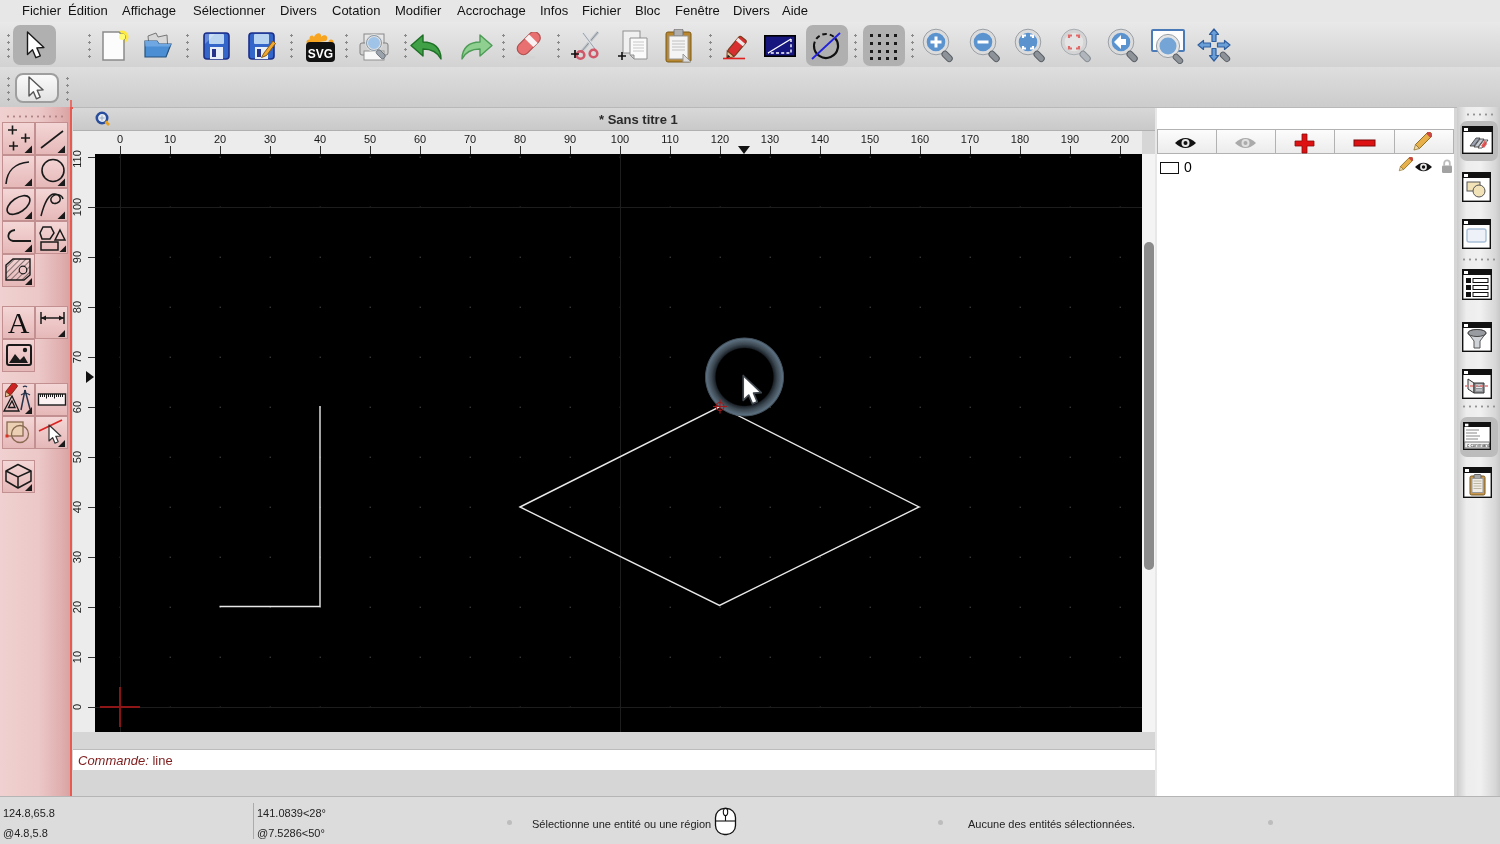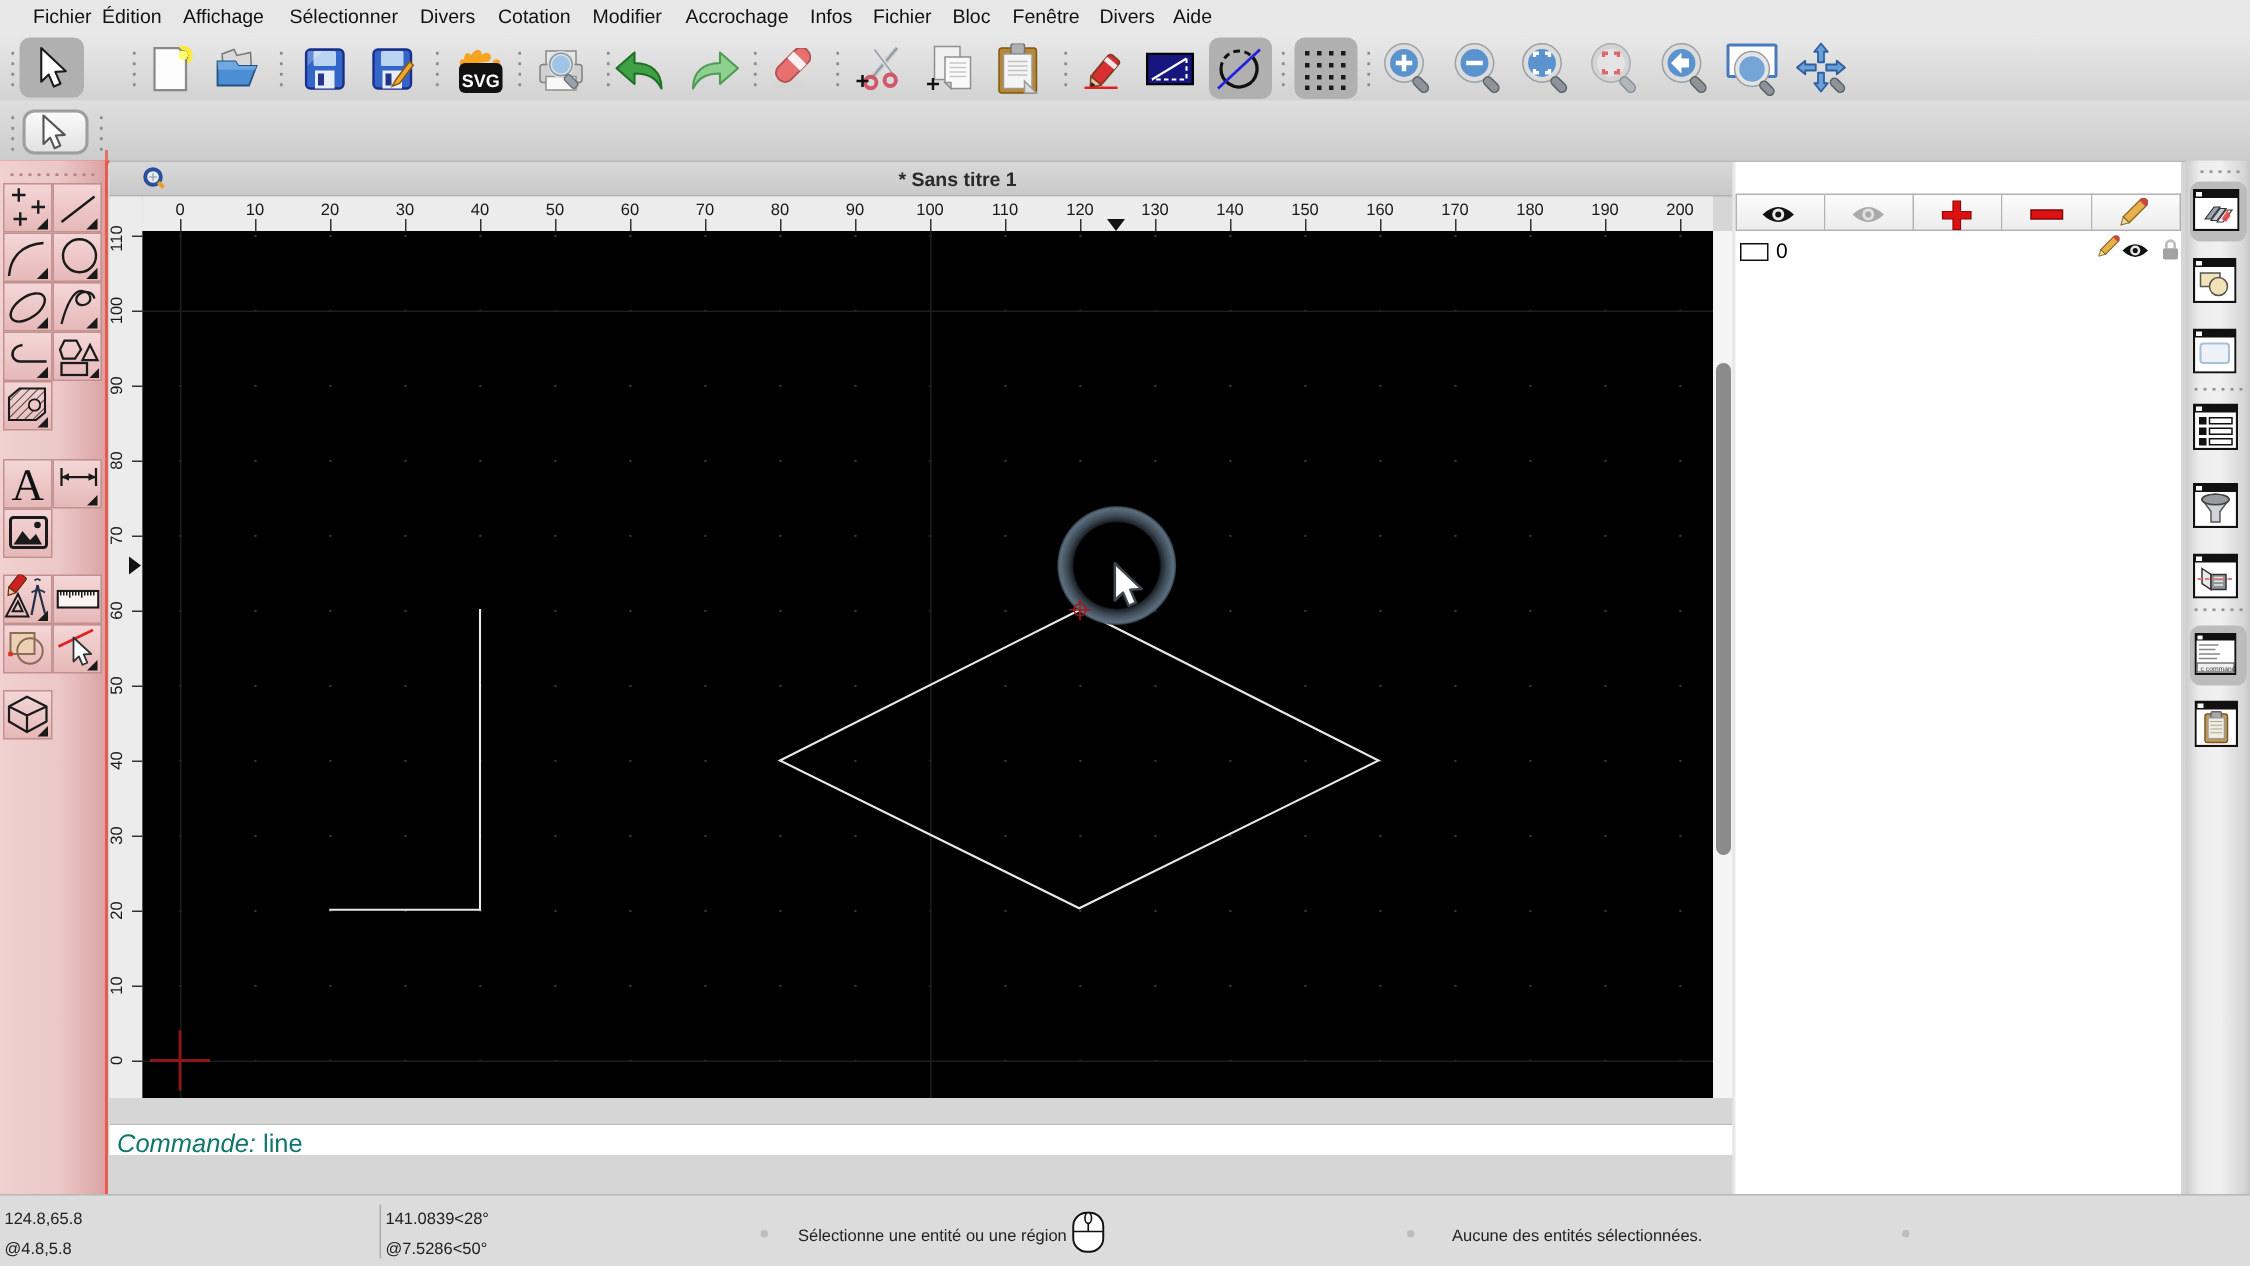--- a/index.html
+++ b/index.html
@@ -536,21 +536,21 @@
       <line x1="618" y1="252.5" x2="632" y2="252.5"></line>
       <line x1="625" y1="245.5" x2="625" y2="259.5"></line>
     </g>
     <path d="M648.2,221.5 l0,24.8 l5.5,-5.2 l3.7,8.8 l4.9,-2.1 l-3.7,-8.7 l7.6,-0.4 Z" fill="#ffffff" stroke="#3f464d" stroke-width="1.7" stroke-linejoin="round"></path>
   </svg>
   </div>
   <div id="vsstrip" class="abs">
     <div class="abs" style="left:2px;top:88px;width:10px;height:328px;border-radius:5px;background:#8b8b8b"></div>
   </div>
   <div id="histrow" class="abs">
-    <div class="abs" style="left:5px;top:3px;font-size:17px;color:#0f766e">
+    <div class="abs" style="left:5px;top:3px;font-size:13px;color:#7f1d1d">
       <i>Commande:</i> line</div>
   </div>
 
   <div class="abs" style="left:1155px;top:108px;width:2.5px;height:688px;background:#e8e8e8"></div>
 
   <div id="lp" class="abs">
     <div class="lp-cell abs" style="left:0;width:60px;border-left:1px solid #b2b2b2"></div>
     <div class="lp-cell abs" style="left:60px;width:59px"></div>
     <div class="lp-cell abs" style="left:119px;width:59px"></div>
     <div class="lp-cell abs" style="left:178px;width:60px"></div>

